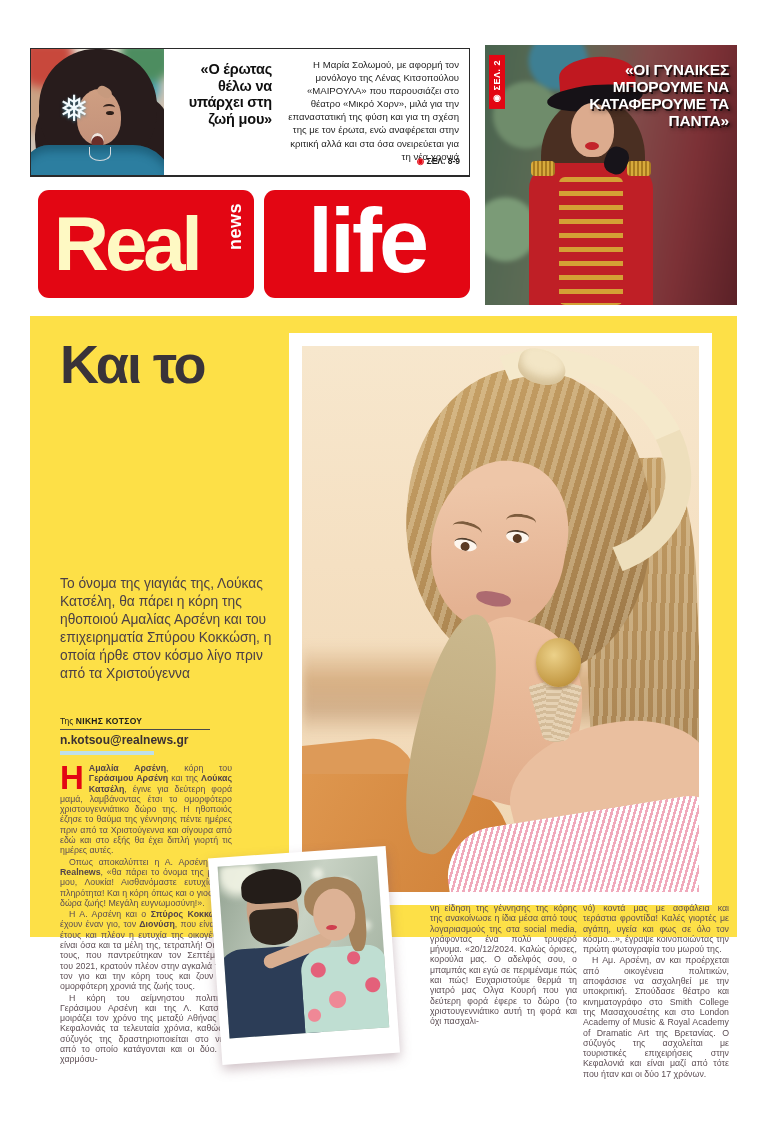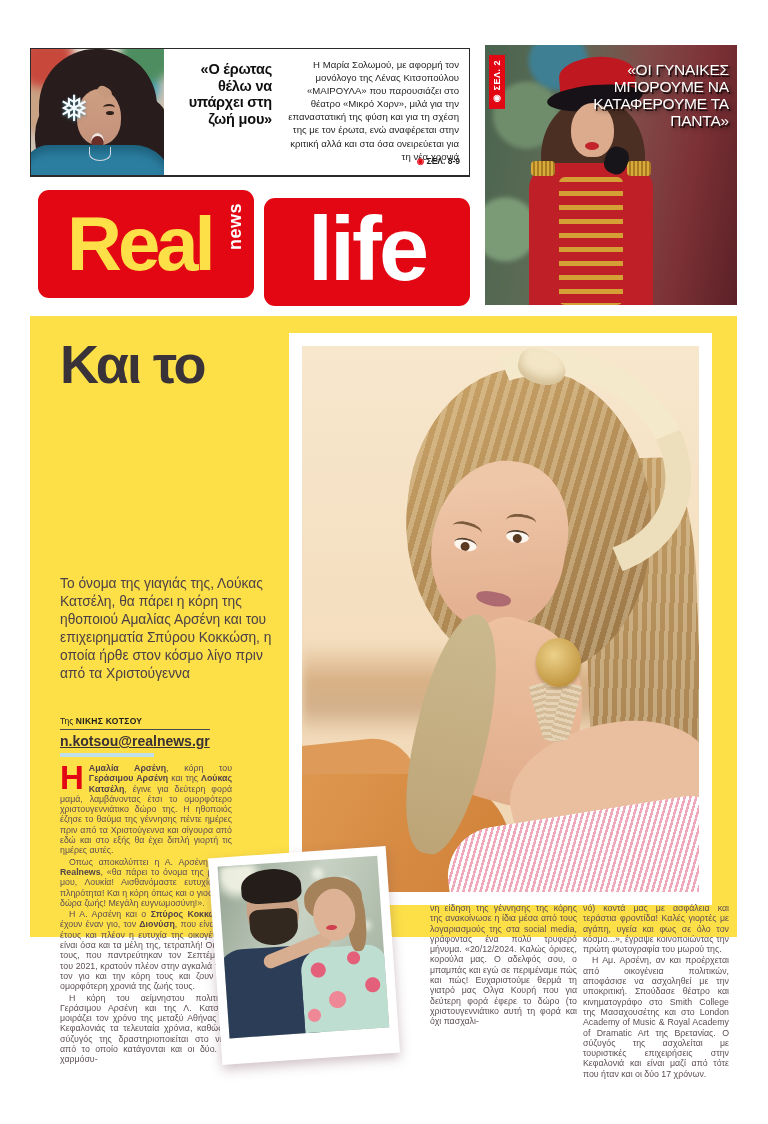--- a/index.html
+++ b/index.html
@@ -36,25 +36,25 @@
     text-shadow:0 1px 3px rgba(70,130,150,.85);}
   .tl-quote{width:114px;flex:none;padding:12px 6px 0 0;box-sizing:border-box;
     font-weight:bold;font-size:14.5px;line-height:1.14;text-align:right;color:#0f0f0f;letter-spacing:-.2px;}
   .tl-body{flex:1;position:relative;padding:9px 10px 6px 8px;font-size:9.6px;line-height:13.1px;color:#1f1f1f;text-align:right;}
   .tl-pageref{position:absolute;right:9px;bottom:7px;font-size:8.5px;font-weight:bold;color:#1a1a1a;}
   .red-ic{color:#e30613;}
 
   
   .logo-box{background:#e30613;border-radius:11px;}
   .logo-news{left:38px;top:190px;width:216px;height:108px;}
-  .logo-real{position:absolute;left:29px;top:6px;font-size:76px;line-height:96px;font-weight:bold;
-    color:#fde047;letter-spacing:-4px;}
+  .logo-real{position:absolute;left:16px;top:6px;font-size:76px;line-height:96px;font-weight:bold;
+    color:#fef9c3;letter-spacing:-4px;}
   .logo-newsword{position:absolute;right:8px;top:13px;writing-mode:vertical-rl;transform:rotate(180deg);
     color:#fff;font-size:18px;font-weight:bold;letter-spacing:.5px;}
-  .logo-life{left:264px;top:198px;width:206px;height:108px;text-align:center;}
+  .logo-life{left:264px;top:190px;width:206px;height:108px;text-align:center;}
   .logo-life-txt{color:#fff;font-size:90px;line-height:102px;font-weight:bold;letter-spacing:-3px;}
 
   
   .teaser-right{left:485px;top:45px;width:252px;height:260px;overflow:hidden;background:#4a5a47;}
   .tr-bg{position:absolute;inset:-6px;filter:blur(2px);
     background:
       radial-gradient(circle at 18% 28%,#6f8c6b 0 11%,transparent 12%),
       radial-gradient(circle at 10% 70%,#7b9b77 0 10%,transparent 11%),
       radial-gradient(circle at 30% 8%,#3e7f93 0 9%,transparent 10%),
       linear-gradient(100deg,#47634e 0%,#5d6b55 30%,#814a49 55%,#7c3136 76%,#571f25 100%);}
@@ -67,37 +67,37 @@
   .tr-lips{position:absolute;left:100px;top:97px;width:14px;height:8px;background:#c3242b;border-radius:50%;}
   .tr-glove{position:absolute;left:120px;top:102px;width:23px;height:27px;background:#17141a;
     border-radius:40%;transform:rotate(22deg);}
   .tr-jacket{position:absolute;left:44px;top:118px;width:124px;height:142px;background:#bf1f26;border-radius:26px 26px 0 0;}
   .tr-braid{position:absolute;left:30px;top:14px;width:64px;height:128px;border-radius:6px;
     background:repeating-linear-gradient(180deg,#d4a035 0 5px,#bf1f26 5px 14px);}
   .tr-epau{position:absolute;top:-2px;width:24px;height:15px;border-radius:4px;
     background:repeating-linear-gradient(90deg,#d8ab3c 0 2px,#a87b20 2px 4px);}
   .tr-tag{position:absolute;left:4px;top:10px;background:#e30613;color:#fff;writing-mode:vertical-rl;
     transform:rotate(180deg);font-size:9px;font-weight:bold;padding:5px 3px;letter-spacing:.5px;}
-  .tr-headline{position:absolute;right:8px;top:16px;width:180px;text-align:right;color:#fff;font-weight:normal;
+  .tr-headline{position:absolute;right:8px;top:16px;width:180px;text-align:right;color:#fff;font-weight:bold;
     font-size:15.5px;line-height:1.1;letter-spacing:-.2px;
     text-shadow:1.5px 1.5px 0 rgba(25,12,12,.9),3px 3px 4px rgba(0,0,0,.55);}
   .tr-body{position:absolute;right:8px;top:103px;width:158px;text-align:right;color:#fff;font-weight:bold;
     font-size:10.8px;line-height:1.32;text-shadow:1px 1px 2px rgba(0,0,0,.75);}
 
   
   .main-area{left:30px;top:316px;width:707px;height:621px;background:#fde047;}
   .headline{position:absolute;left:30px;top:20px;color:#393339;font-weight:bold;
     font-size:54px;line-height:57px;letter-spacing:-2px;}
   .standfirst{position:absolute;left:30px;top:259px;width:228px;font-family:Liberation Sans, sans-serif;
     font-size:13.8px;line-height:18px;color:#4c4046;}
   .byline{position:absolute;left:30px;top:400px;width:160px;}
   .byline-row{font-size:8.5px;color:#1c1c1c;}
   .byline-row b{letter-spacing:.3px;}
   .byline-rule{width:150px;height:1px;background:#4a4a4a;margin:3px 0 3px 0;}
-  .byline-email{font-size:14px;font-weight:bold;color:#3a3034;text-decoration:underline;}
+  .byline-email{font-size:12px;font-weight:bold;color:#3a3034;}
   .byline-bar{width:94px;height:4px;background:#bfe0ea;margin-top:4px;}
 
   .article-col{position:absolute;font-size:8.8px;line-height:10.3px;color:#5d4e54;text-align:justify;}
   .article-col p{margin:0;}
   .article-col p + p{text-indent:9px;margin-top:1px;}
   .article-col b{color:#53444a;}
   .dropcap{float:left;color:#e30613;font-size:33px;line-height:27px;font-weight:bold;margin:1px 5px 0 0;}
   .col-1{left:30px;top:447px;width:172px;}
   .col-2{left:400px;top:587px;width:147px;}
   .col-3{left:553px;top:587px;width:146px;}

